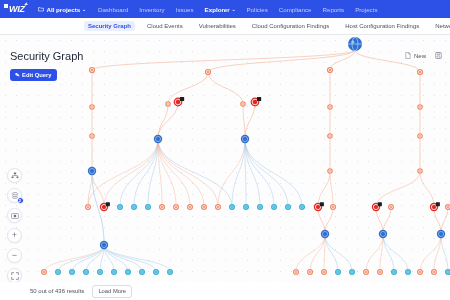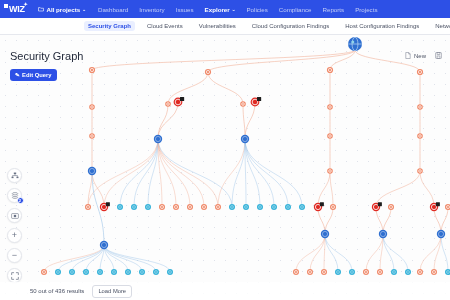--- a/index.html
+++ b/index.html
@@ -17,20 +17,21 @@
     background: #2d50e6;
     display: flex; align-items: center;
     padding-left: 4px;
     z-index: 30;
   }
   .logo {
     display: flex; align-items: flex-start;
     font-size: 9px; font-weight: bold; color: #ffffff;
     letter-spacing: -0.3px; margin-right: 10px;
     position: relative;
+    font-style: italic;
   }
   .logo-grid {
     display: grid; grid-template-columns: 1.6px 1.6px;
     grid-gap: 0.8px; margin-right: 1px;
   }
   .logo-grid i { display:block; width:1.6px; height:1.6px; background:#ffffff; }
   .logo-star { font-size: 5px; position: relative; top: -3px; left: -1px; }
   .nav-proj {
     display: flex; align-items: center; gap: 2px;
     font-size: 6.2px; color: #ffffff; font-weight: bold;

